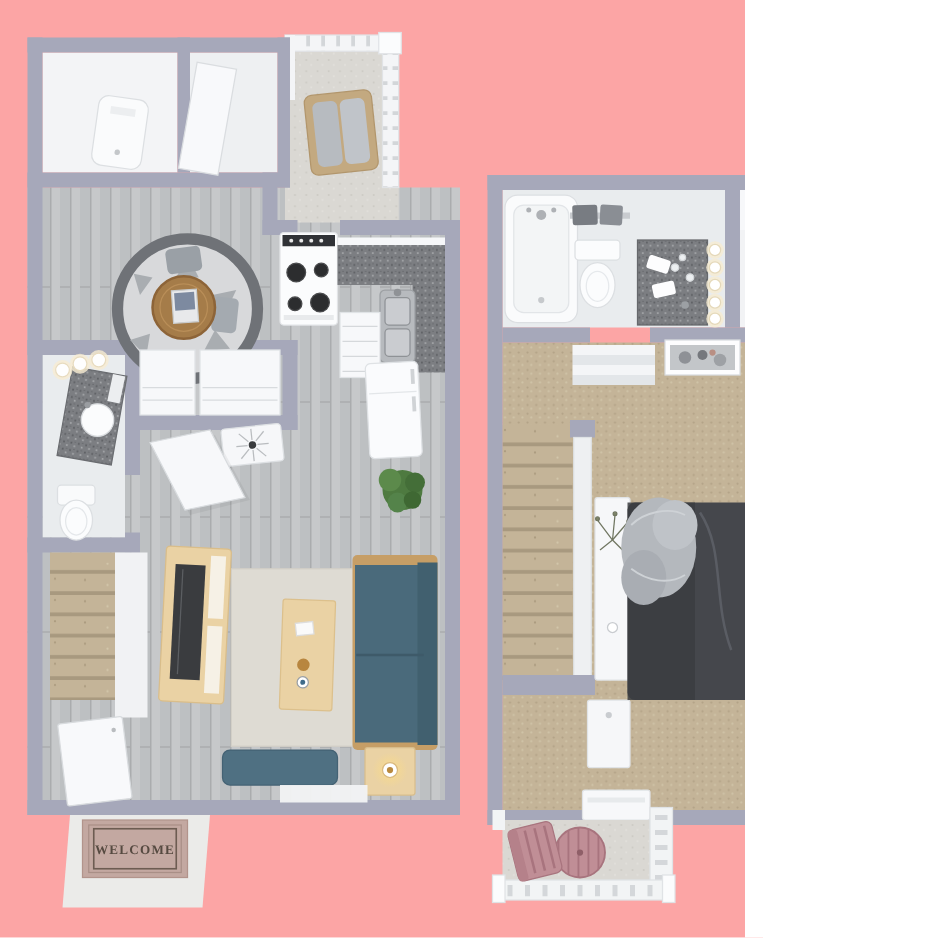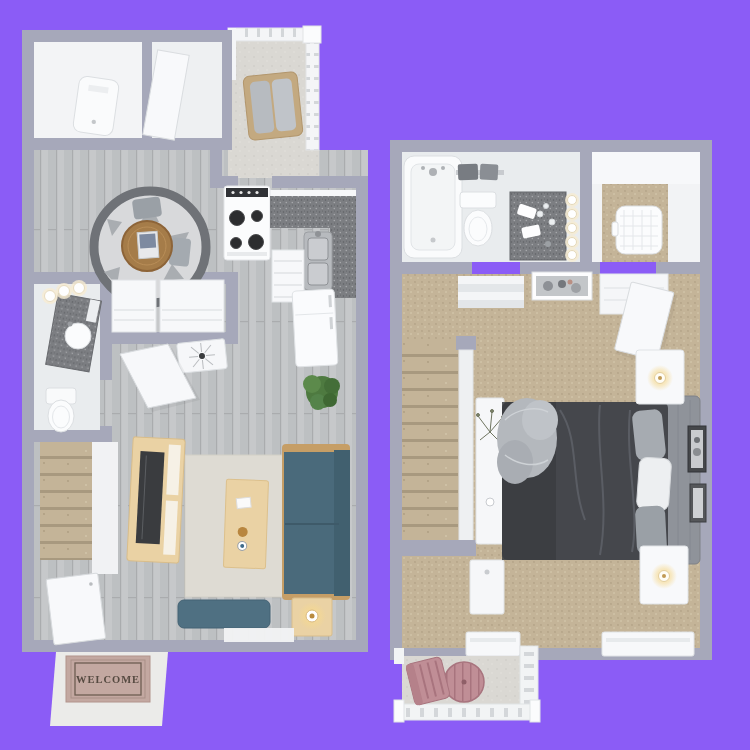--- a/index.html
+++ b/index.html
@@ -1,16 +1,16 @@
 <!DOCTYPE html>
 <html style="--wall: #a6a8ba; --white_room: #f2f3f5; --bath_floor: #e9ecee; --wood_floor: #c6c8ca; --wood_plank: #b8babc; --carpet: #c4b498; --carpet_dark: #ac9c80; --carpet_light: #d3c7ab; --step_shadow: #a4947a; --concrete: #dad8d3; --concrete_dot: #cbc9c3; --counter: #7c7e82; --counter_dark: #5e6064; --counter_light: #a7a9ac; --steel: #b7babe; --sofa: #4a6a7b; --sofa_back: #41606f; --ottoman: #4f7082; --wood_light: #ead2a4; --wood_medium: #a57c49; --rug_ring: #6f7277; --rug_inner: #d8d9db; --rug_beige: #dedbd3; --tv: #3a3c3f; --plant: #4e7a40; --bed_dark: #45474c; --bed_drape: #3b3d41; --headboard: #8f939a; --pillow_gray: #a6abb1; --pillow_light: #edeff1; --mat_pink: #c3a8a1; --mat_border: #6d5c52; --mat_text: #564a41; --stoop: #ebebe9; --balcony_pink: #c08e96; --balcony_pink_dark: #a8747e; --glow: #ffe9b8;"><head>
 <meta charset="utf-8">
 <style>
   html,body{margin:0;padding:0;background:#ffffff;}
-  .stage{width:750px;height:750px;position:relative;background:#8b5cf6;overflow:hidden;
+  .stage{width:596px;height:750px;position:relative;background:#fca5a5;overflow:hidden;
          font-family:"Liberation Sans",sans-serif;}
   svg{display:block;}
   .wall{fill:var(--wall);}
   .mat-text{font-family:"Liberation Serif",serif;font-size:10.5px;font-weight:bold;
             letter-spacing:1px;fill:var(--mat_text);}
 </style>
 </head>
 <body>
 
 <div class="stage">

